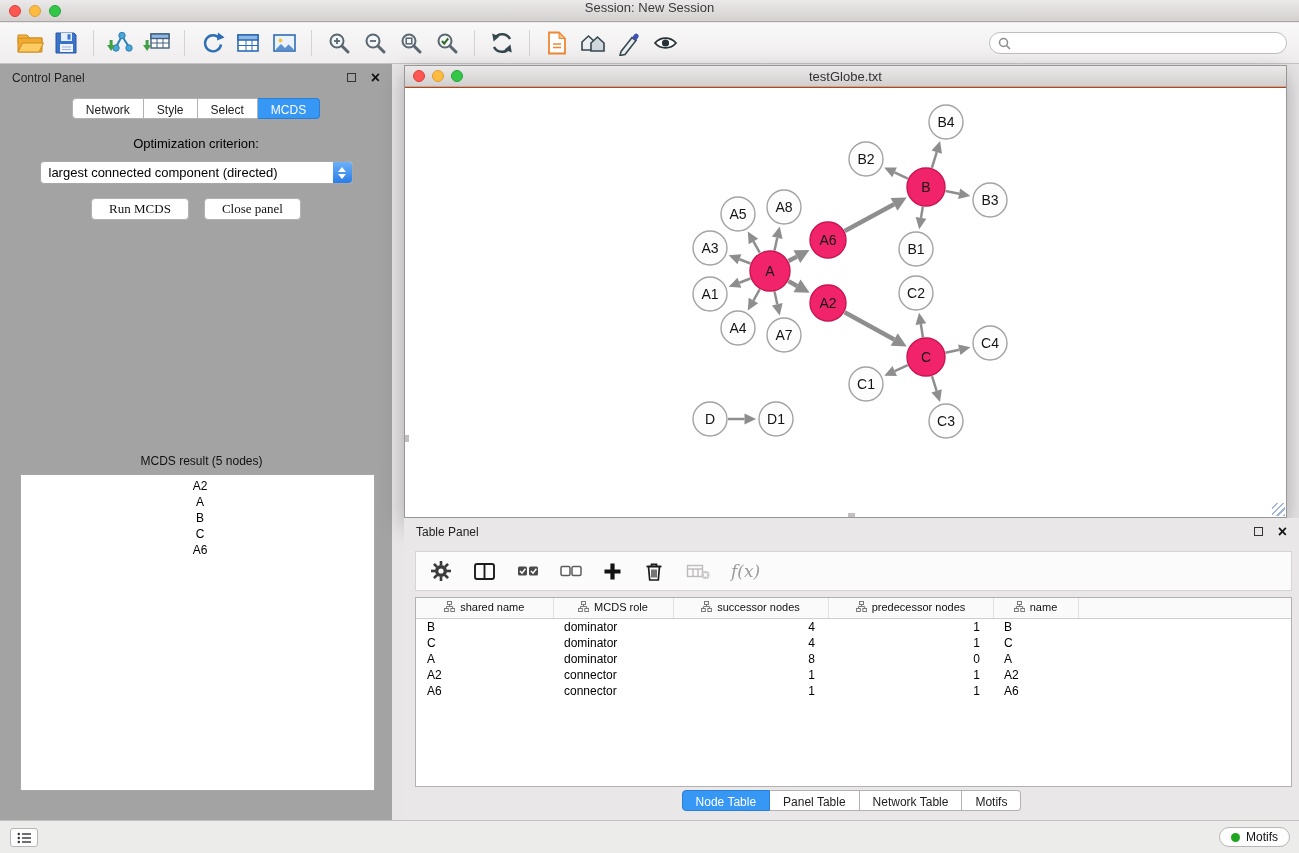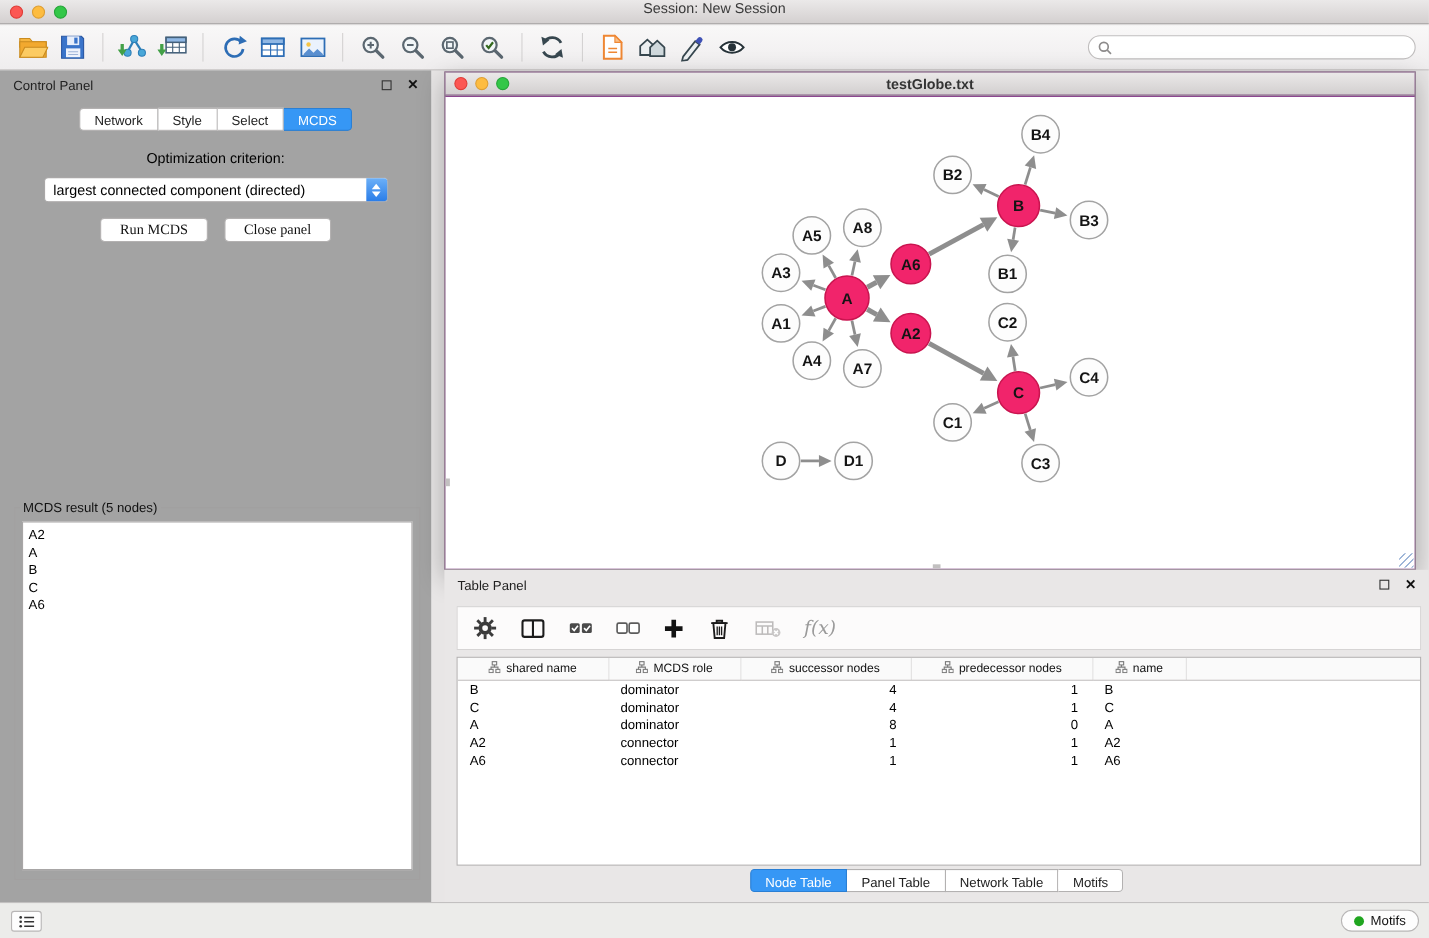--- a/index.html
+++ b/index.html
@@ -49,29 +49,29 @@
   .dd-stepper { width:19px; height:100%; background:linear-gradient(#6cb0f8,#2a7de8);
     border-radius:0 3px 3px 0; display:flex; flex-direction:column; align-items:center; justify-content:center; gap:2px; }
   .dd-up { width:0; height:0; border-left:4px solid transparent; border-right:4px solid transparent; border-bottom:5px solid #fff; }
   .dd-down { width:0; height:0; border-left:4px solid transparent; border-right:4px solid transparent; border-top:5px solid #fff; }
 
   .btn-row { margin-top:14px; display:flex; justify-content:center; gap:15px; }
   .mac-btn { height:22px; line-height:20px; padding:0 17px; background:#fff; border:1px solid #b3b1b1;
     border-radius:4px; font-size:13px; color:#111; cursor:default;font-family:Liberation Serif, serif; }
 
   .result-box { position:absolute; left:13px; top:390px; width:369px; height:346px;
-    border:1px solid #a2a0a0; }
+    border:1px solid #a2a0a0;text-align:center; }
   .result-box legend { font-size:12px; color:#111; margin-left:4px; padding:0 3px; }
   .result-list { position:absolute; left:6px; right:6px; top:6px; bottom:8px; background:#fff;
     border:1px solid #a8a6a6; overflow:hidden; padding:3px 0 0 5px; }
   .result-item { font-size:12px; line-height:16px; color:#000; }
 
   
   .network-window { position:absolute; left:404px; top:65px; width:883px; height:453px;
-    background:#701a75; border:1px solid #999696; box-shadow:0 8px 22px rgba(0,0,0,0.28);font-weight:bold; }
+    background:#c2410c; border:1px solid #999696; box-shadow:0 8px 22px rgba(0,0,0,0.28); }
   .net-titlebar { height:21px; background:linear-gradient(#ebe9e9,#d2cfcf); border-bottom:1px solid #b0adad;
     display:flex; align-items:center; position:relative; }
   .net-traffic { position:absolute; left:8px; top:4px; display:flex; gap:7px; }
   .net-title { flex:1; text-align:center; font-size:13px; color:#333; }
   .net-canvas { position:absolute; top:22px; left:0; right:0; bottom:0; background:#fff; overflow:hidden; }
   .net-grip { position:absolute; right:1px; bottom:1px; width:13px; height:13px;
     background:repeating-linear-gradient(135deg, transparent 0 3px, #9fb6d8 3px 4.5px); }
   .edge-notch { position:absolute; background:#c2c0c0; }
 
   

